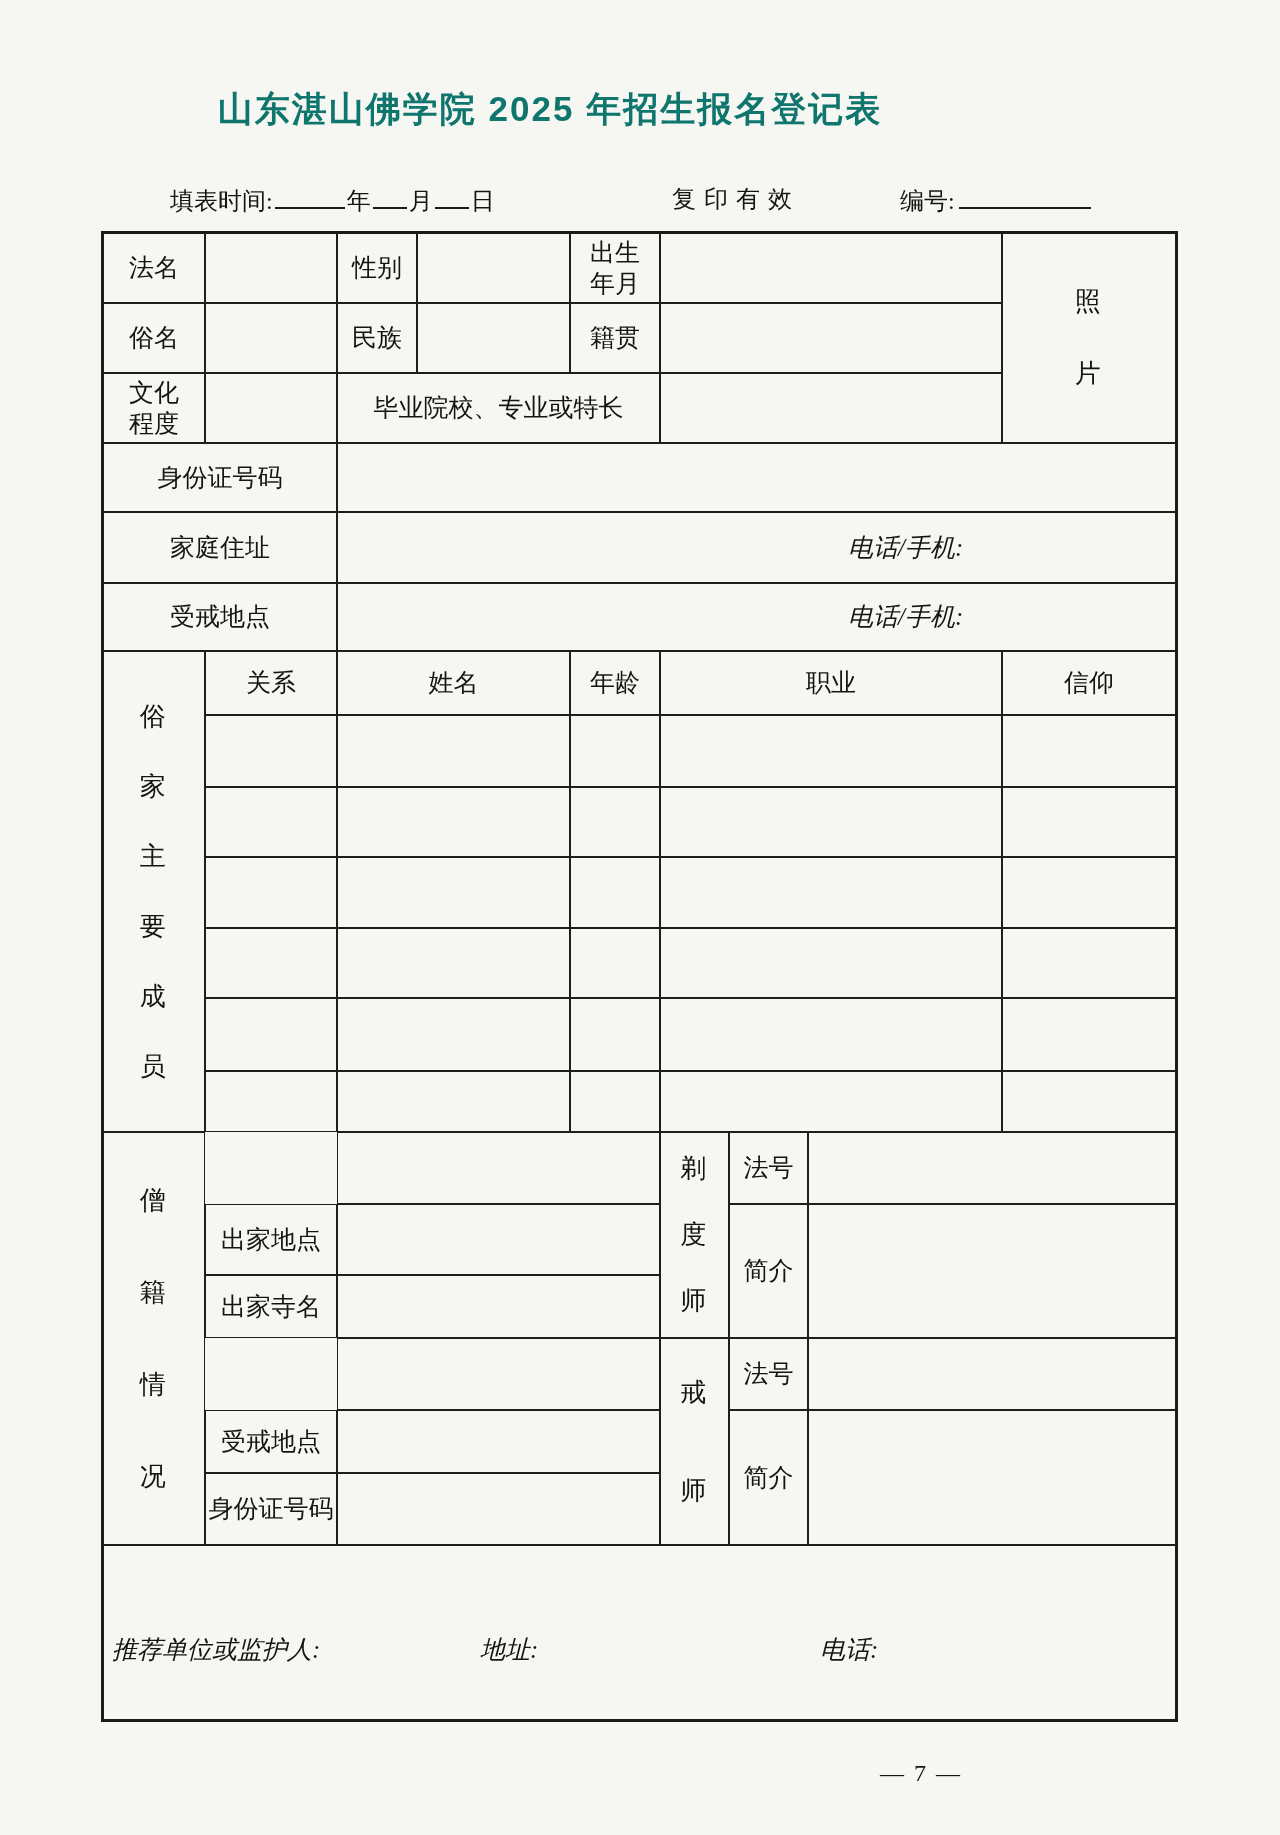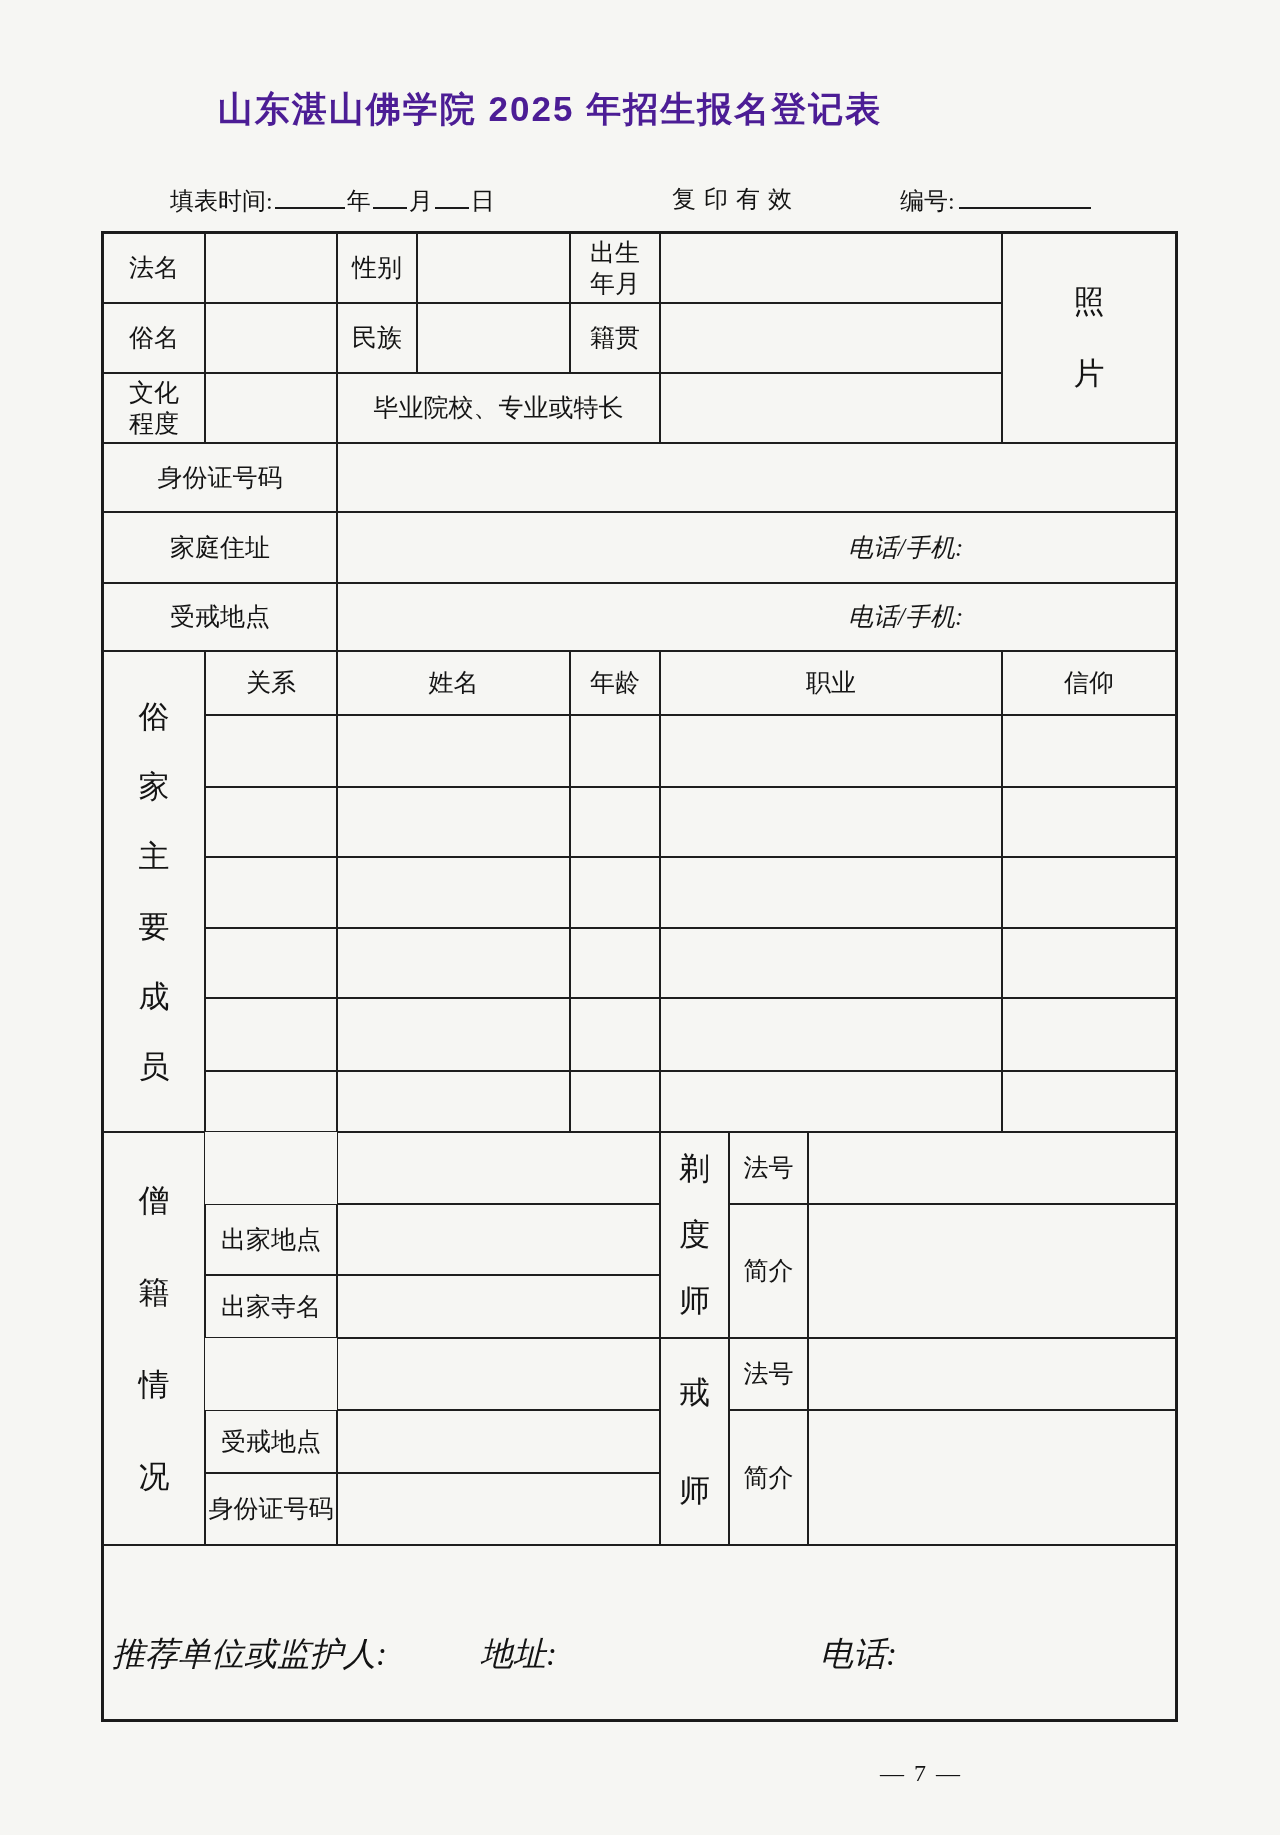--- a/index.html
+++ b/index.html
@@ -7,21 +7,21 @@
     width:1280px;height:1835px;position:relative;
     background:#f6f6f3;
     font-family:"Liberation Serif", serif;
     color:#141414;
     overflow:hidden;
   }
   .title{
     position:absolute;left:550px;top:86px;transform:translateX(-50%);
     margin:0;white-space:nowrap;
     font-family:"Liberation Sans", sans-serif;
-    font-weight:900;font-size:35px;letter-spacing:2px;color:#4c1d95;
+    font-weight:900;font-size:35px;letter-spacing:2px;color:#0f766e;
   }
   .meta{position:absolute;left:0;top:183px;width:1280px;height:34px;font-size:24px;}
   .meta-left{position:absolute;left:170px;top:0;white-space:nowrap;}
   .blank{display:inline-block;border-bottom:2px solid #1b1b1b;height:24px;vertical-align:baseline;}
   .w70{width:70px;margin:0 2px;}
   .w34{width:34px;margin:0 2px;}
   .w130{width:132px;margin-left:4px;}
   .meta-copy{position:absolute;left:672px;top:0;letter-spacing:8px;}
   .meta-serial{position:absolute;left:900px;top:0;white-space:nowrap;}
 
@@ -33,28 +33,28 @@
     grid-template-columns:102px 132px 80px 153px 90px 69px 79px 194px 174px;
     grid-template-rows:70px 70px 70px 69px 71px 68px 64px 72px 70px 71px 70px 73px 61px 72px 71px 63px 72px 63px 72px 175px;
   }
   .cell{
     box-sizing:border-box;border:1px solid #1e1e1e;
     display:flex;align-items:center;justify-content:center;
     font-size:25px;line-height:1.25;text-align:center;
   }
   .rel{position:relative;font-style:italic;}
   .narrow2{width:2.2em;word-break:break-all;margin:0 auto;font-family:Liberation Serif, serif;}
-  .vtext{width:1.1em;word-break:break-all;margin:0 auto;text-align:center;font-size:31px;}
+  .vtext{width:1.1em;word-break:break-all;margin:0 auto;text-align:left;font-size:26px;}
   .lh70{line-height:70px;}
   .lh72{line-height:72px;}
   .lh92{line-height:92px;}
   .lh66{line-height:66px;}
   .lh98{line-height:98px;}
   .phone{position:absolute;left:510px;top:50%;transform:translateY(-50%);font-size:25px;}
-  .foot-item{position:absolute;top:88px;font-size:33px;white-space:nowrap;}
+  .foot-item{position:absolute;top:88px;font-size:25px;white-space:nowrap;}
   .f1{left:8px;} .f2{left:376px;} .f3{left:716px;}
   .pageno{position:absolute;left:880px;top:1760px;font-size:24px;letter-spacing:2px;}
 </style>
 </head>
 <body>
 
 <div>
 
   <h1 class="title">山东湛山佛学院 2025 年招生报名登记表</h1>
 

